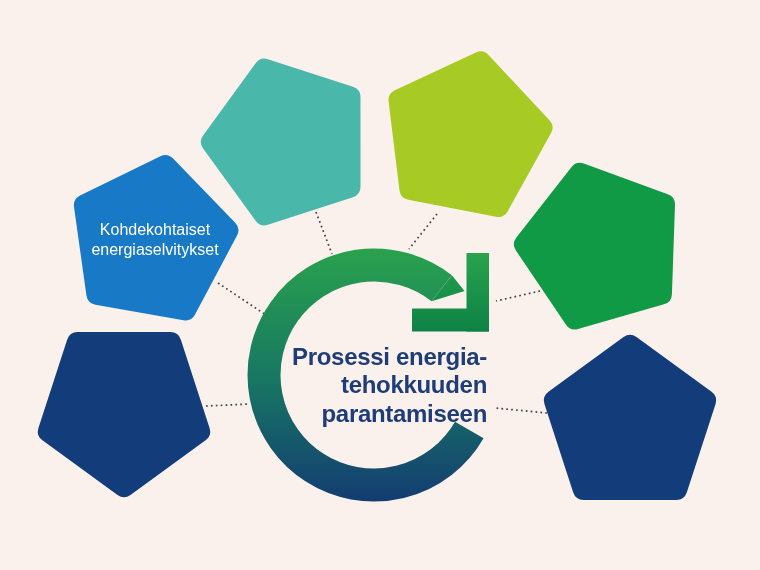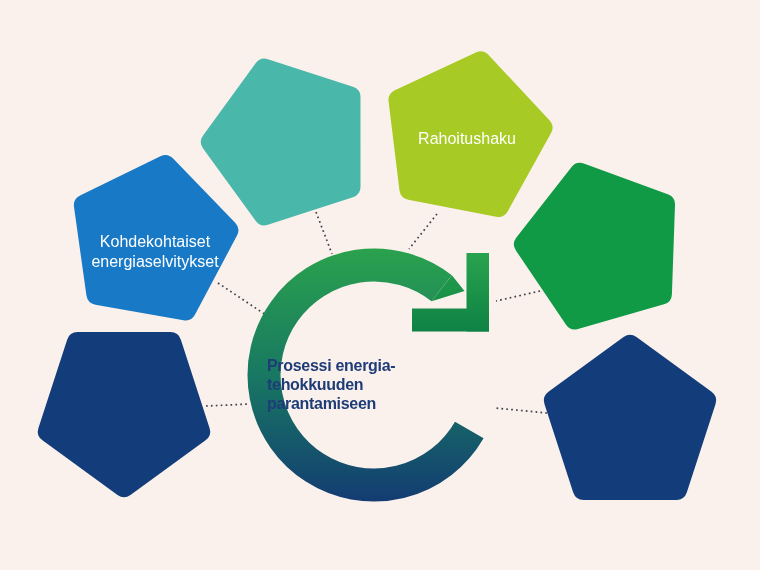--- a/index.html
+++ b/index.html
@@ -21,24 +21,24 @@
     font-size:16px;line-height:1.22;
     text-align:center;
     white-space:pre-line;
     width:180px;
     pointer-events:none;
   }
   .title{
     position:absolute;
     transform:translate(-50%,-50%);
     color:var(--title-color,#1d3c78);
-    font-size:16px;line-height:1.18;
+    font-size:24px;line-height:1.18;
     font-weight:bold;
     letter-spacing:-0.3px;
-    text-align:left;
+    text-align:right;
     white-space:pre-line;
     width:220px;
     pointer-events:none;
   }
 </style>
 </head>
 <body>
 
 <div class="canvas">
 
@@ -70,21 +70,20 @@
     <polygon class="penta" transform="translate(630,425) rotate(0)" points="0,-79 75.1,-24.4 46.4,63.9 -46.4,63.9 -75.1,-24.4" fill="#123d7a" stroke="#123d7a"></polygon>
 
     <g>
       <path class="arc" d="M 469.3 430 A 110 110 0 1 1 441.7 288.3"></path>
       <polygon points="451.9,275.3 431.6,301.3 464.5,291" fill="url(#headGrad)"></polygon>
       <rect x="466.5" y="253" width="22.5" height="78.5" fill="url(#headGrad)"></rect>
       <rect x="412" y="308.5" width="77" height="23" fill="url(#headGrad)"></rect>
     </g>
   </svg>
 
-  <div class="label" style="left:155px;top:252px">Kohdekohtaiset
+  <div class="label" style="left:155px;top:240px">Kohdekohtaiset
 energiaselvitykset</div>
-  <div class="label" style="left:467px;top:139px">Rahoitushaku</div>
 
   <div class="title" style="left:377px;top:385px">Prosessi energia-
 tehokkuuden
 parantamiseen</div>
 
 </div>
 
 </body></html>

